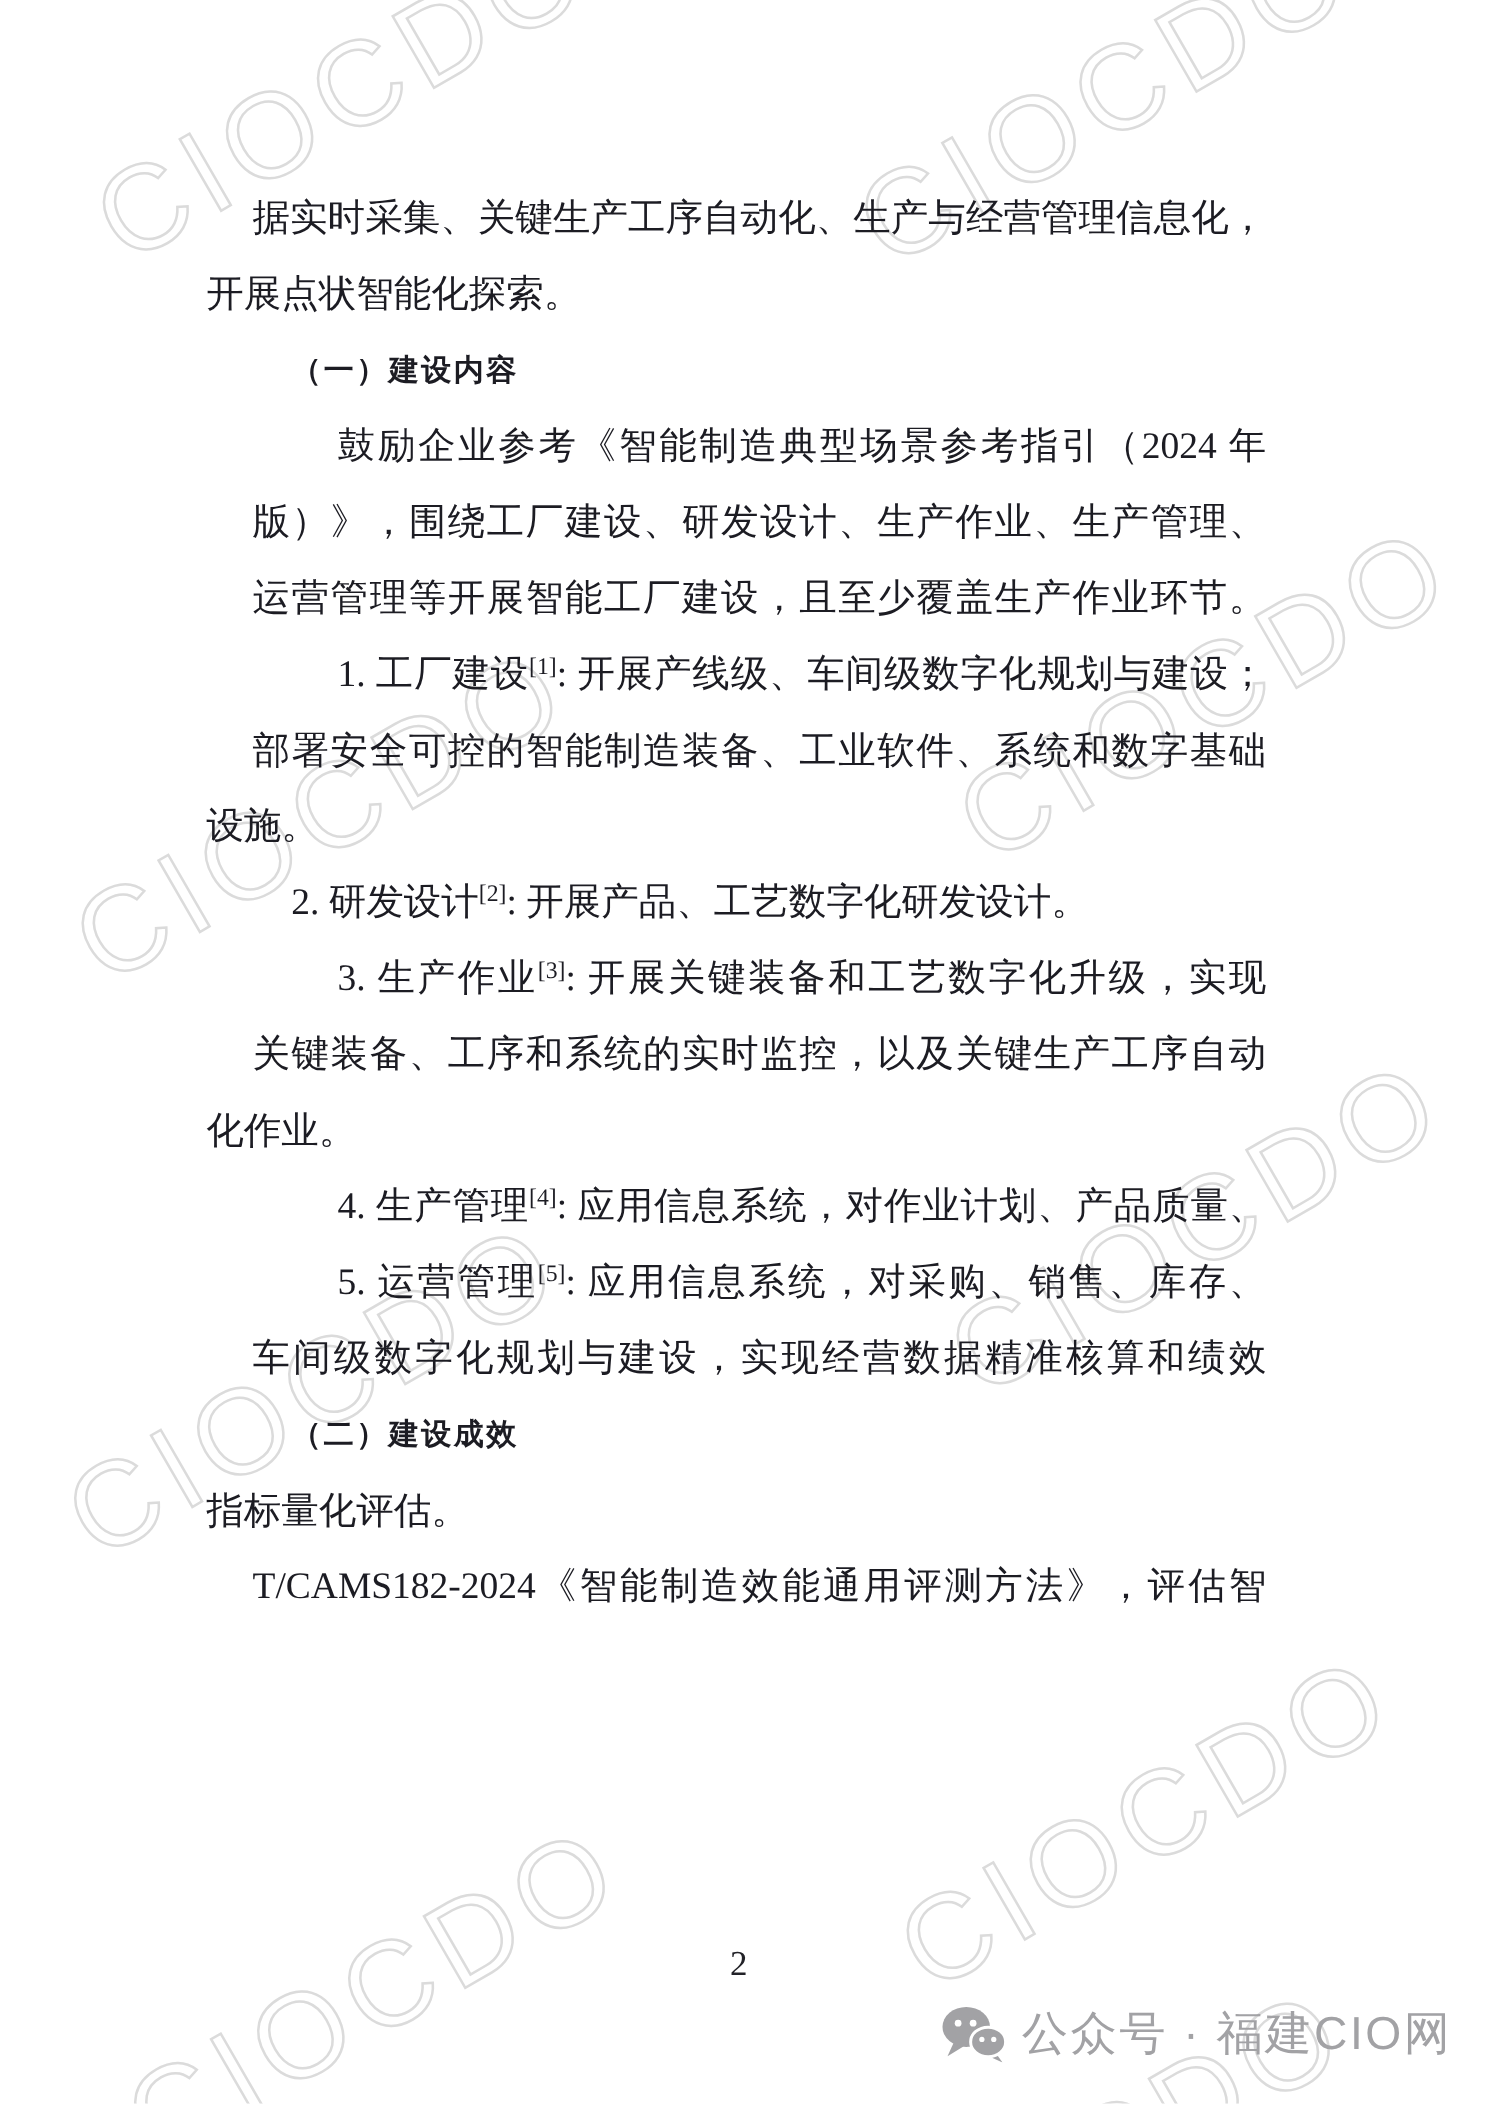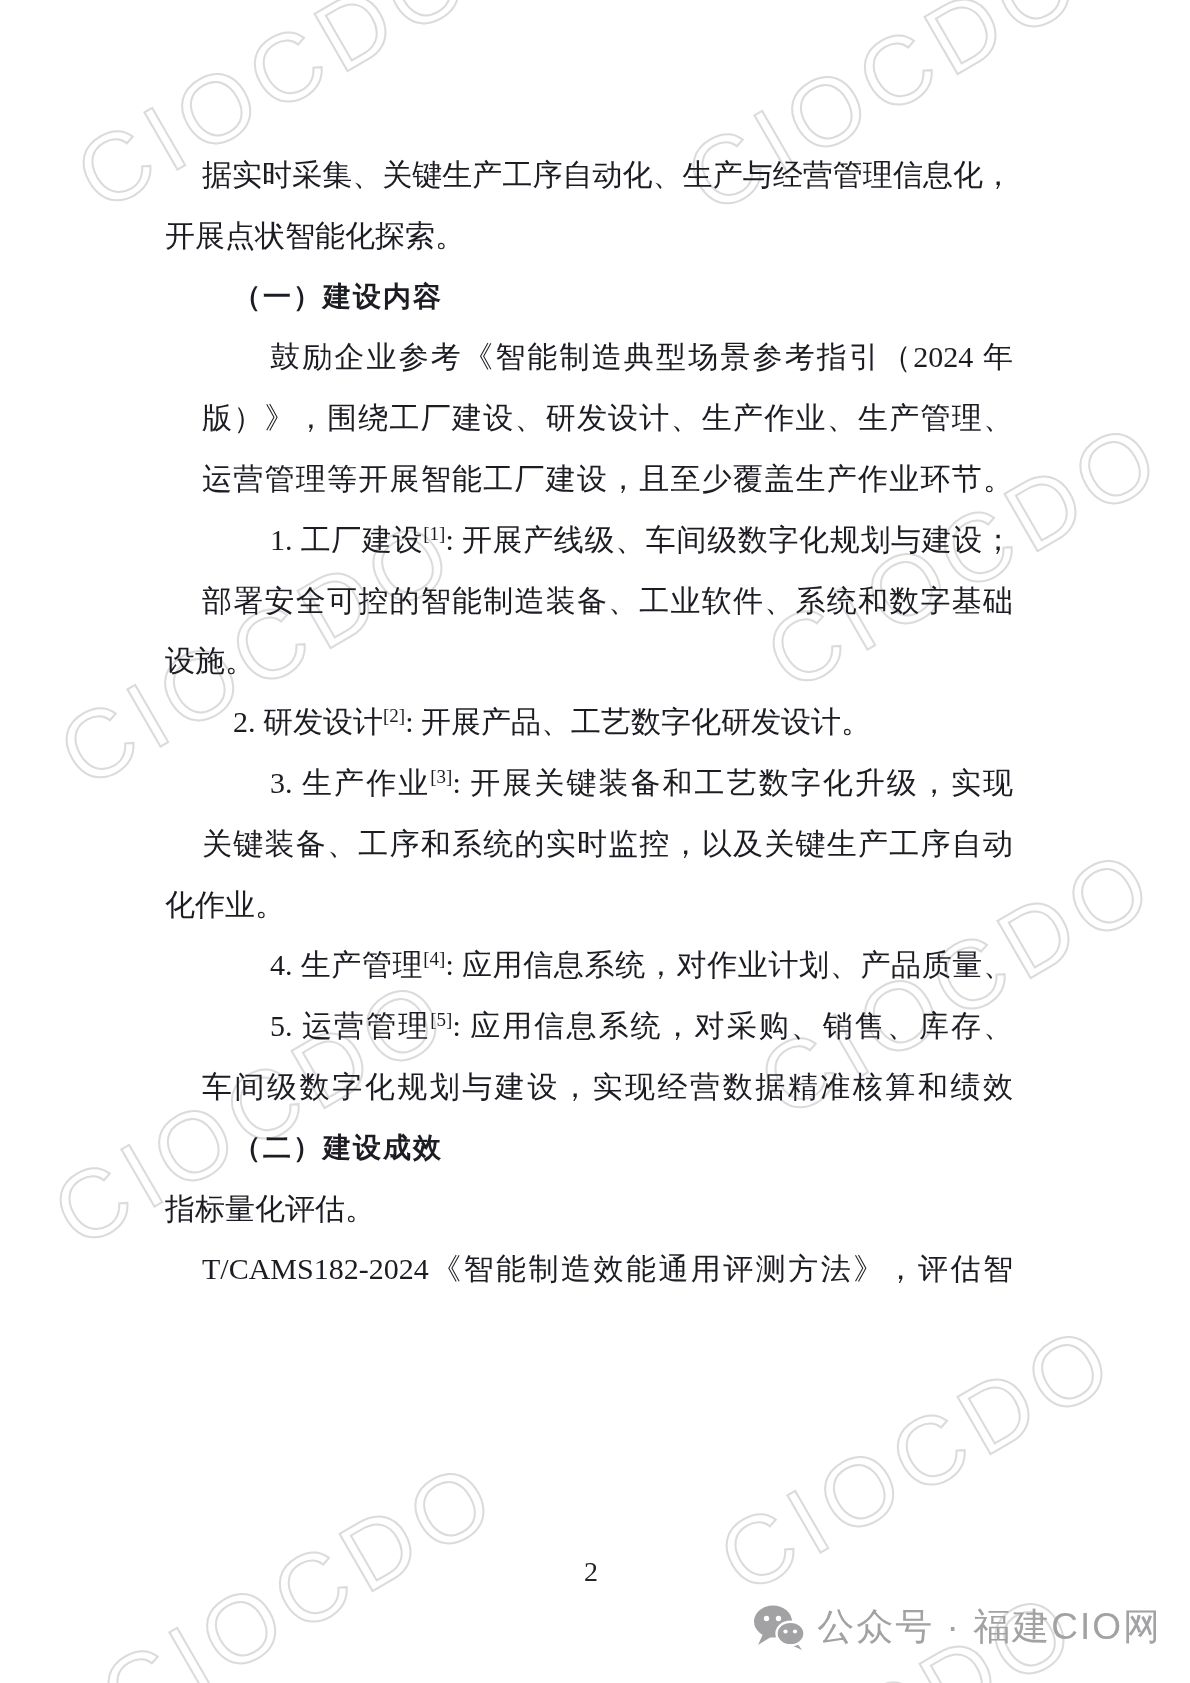--- a/index.html
+++ b/index.html
@@ -23,21 +23,21 @@
     position:absolute; left:165px; top:145px; width:848px; z-index:1;
     color:#1c1c23;
   }
   .ln {
     height:60.8px; line-height:60.8px; font-size:30px;
     overflow:hidden;
   }
   .ln.indent { padding-left:68px; }
   .ln.just { text-align:justify; text-align-last:justify;margin-left:37px; }
   .ln.bold {
-    font-weight:700; font-size:28px;
+    font-weight:700; font-size:24px;
     font-family:"Liberation Sans","DejaVu Sans",sans-serif;
     letter-spacing:2px;
   }
   .ln sup {
     font-size:19px; line-height:0; vertical-align:10px; letter-spacing:0;
   }
   
   .page-number {
     position:absolute; top:1556px; left:0; width:1182px; z-index:1;
     text-align:center; font-size:28px; color:#222228;

